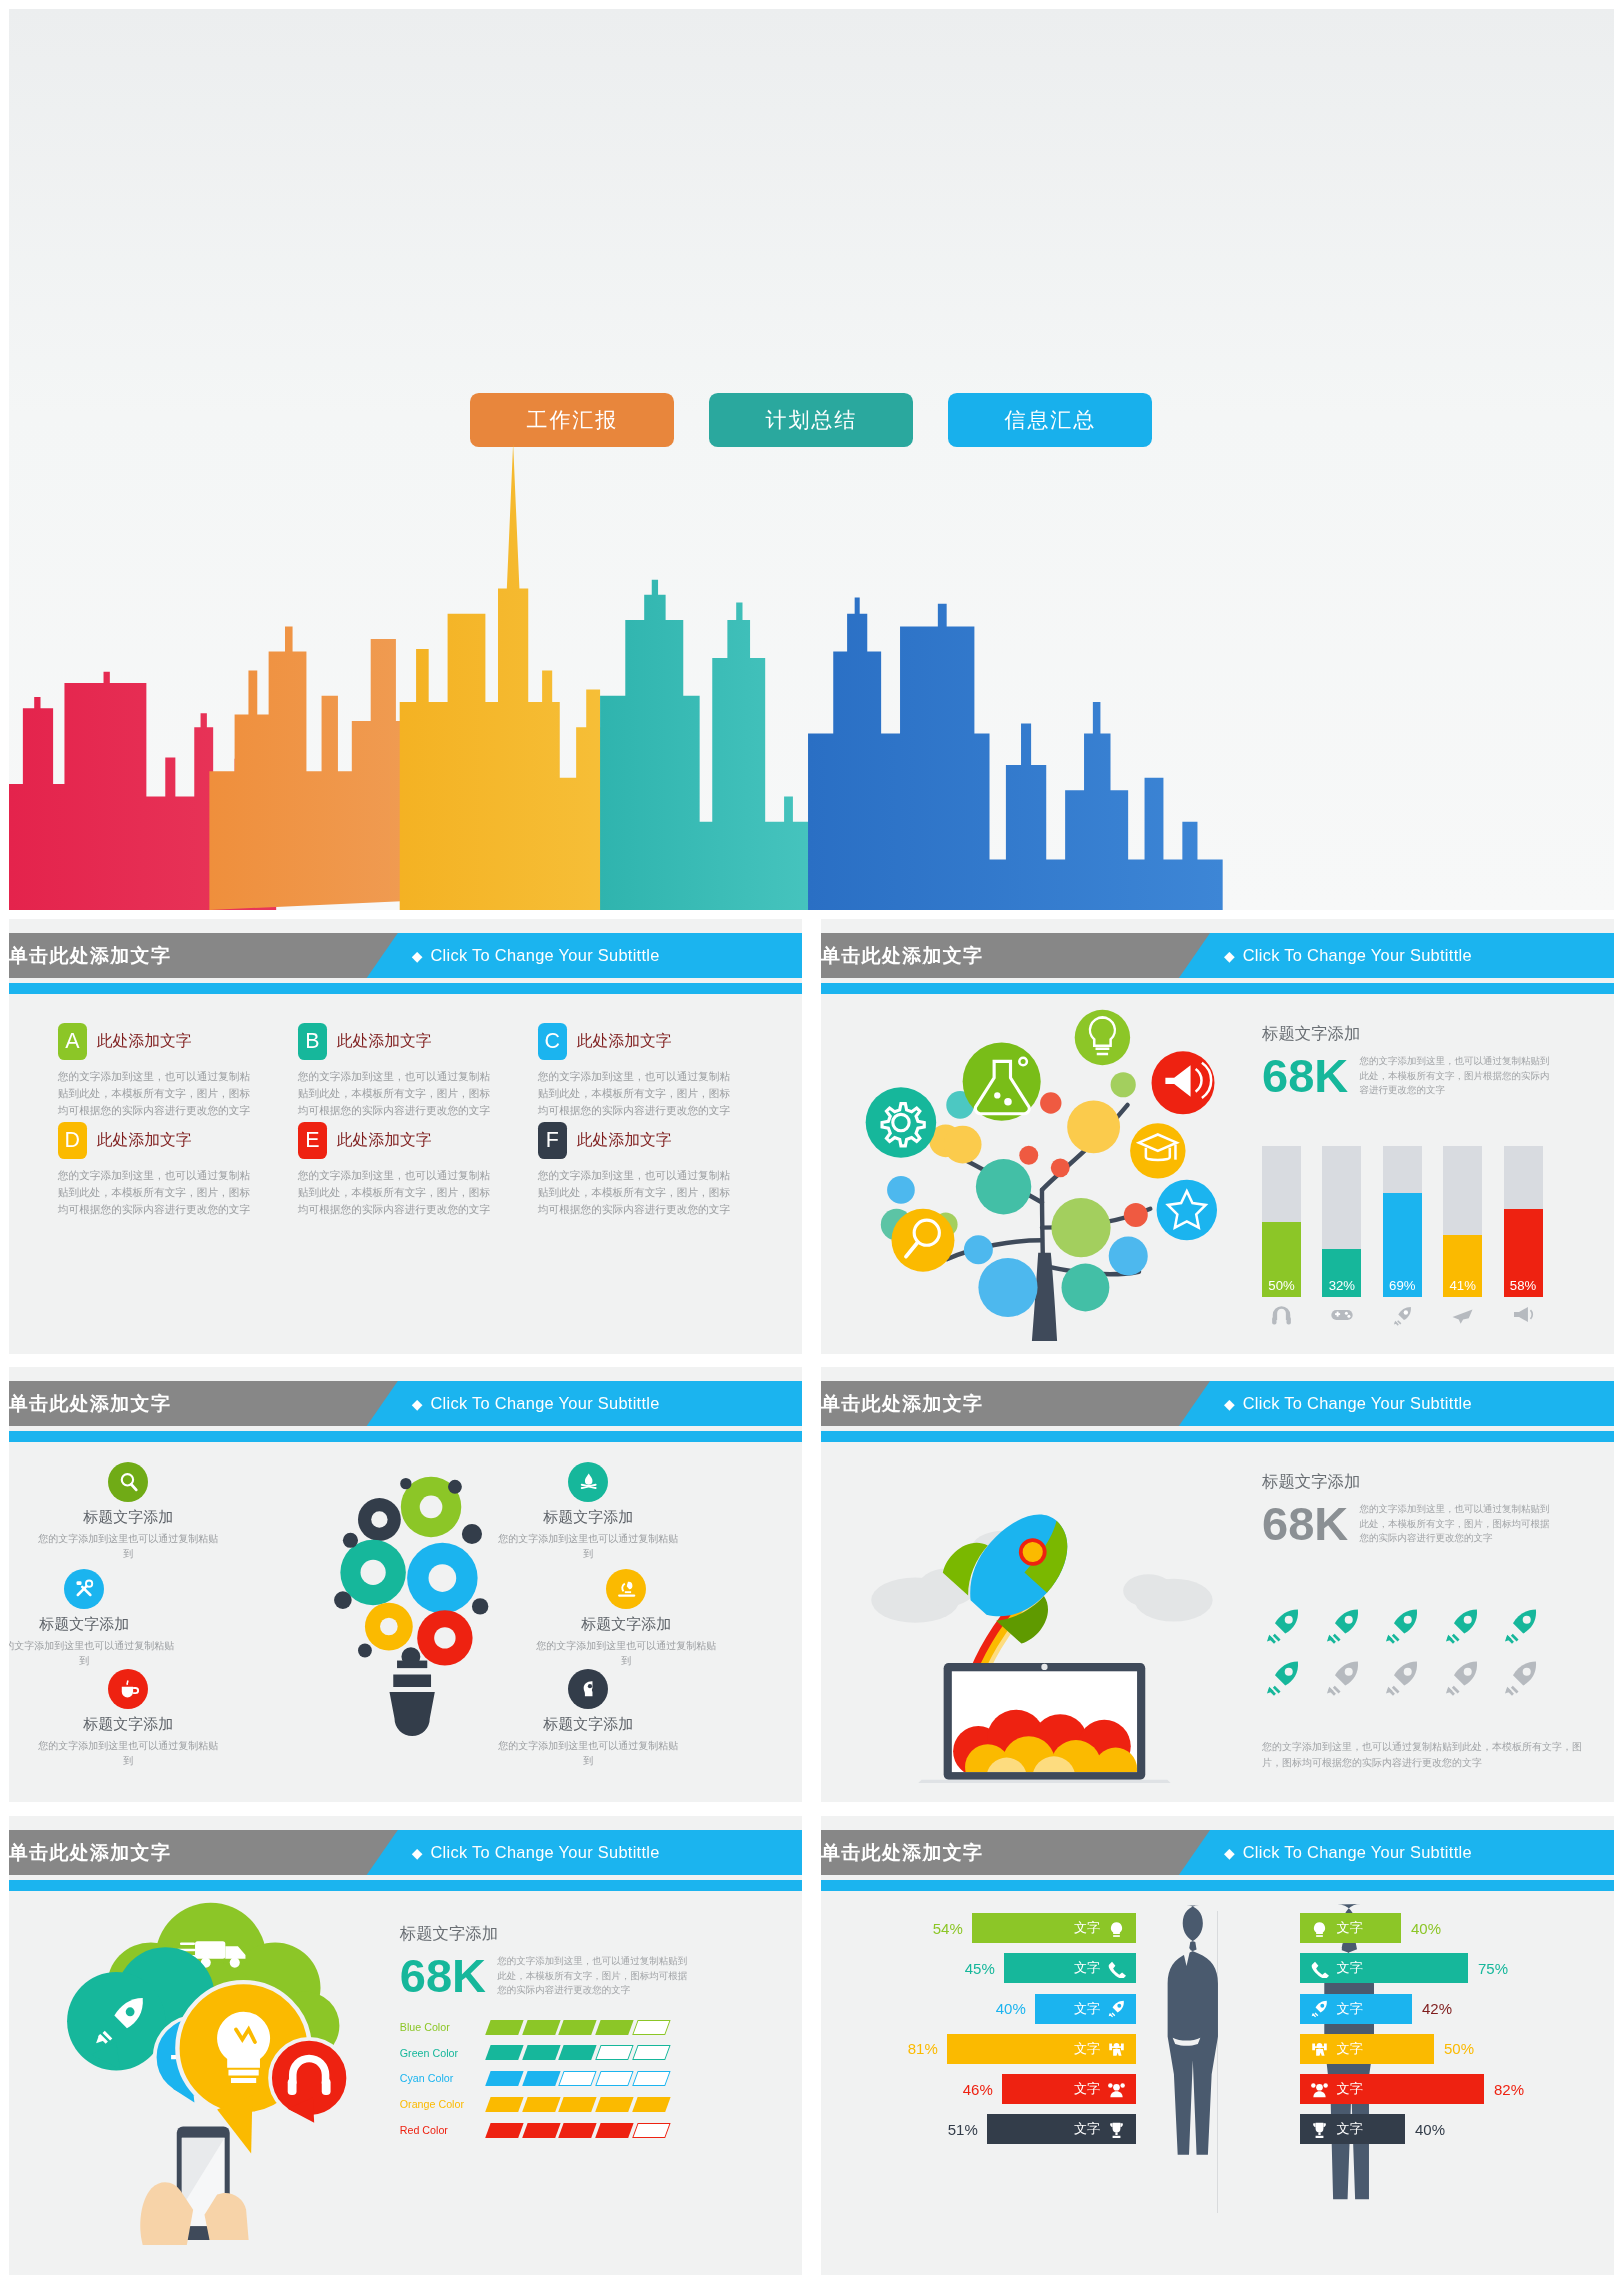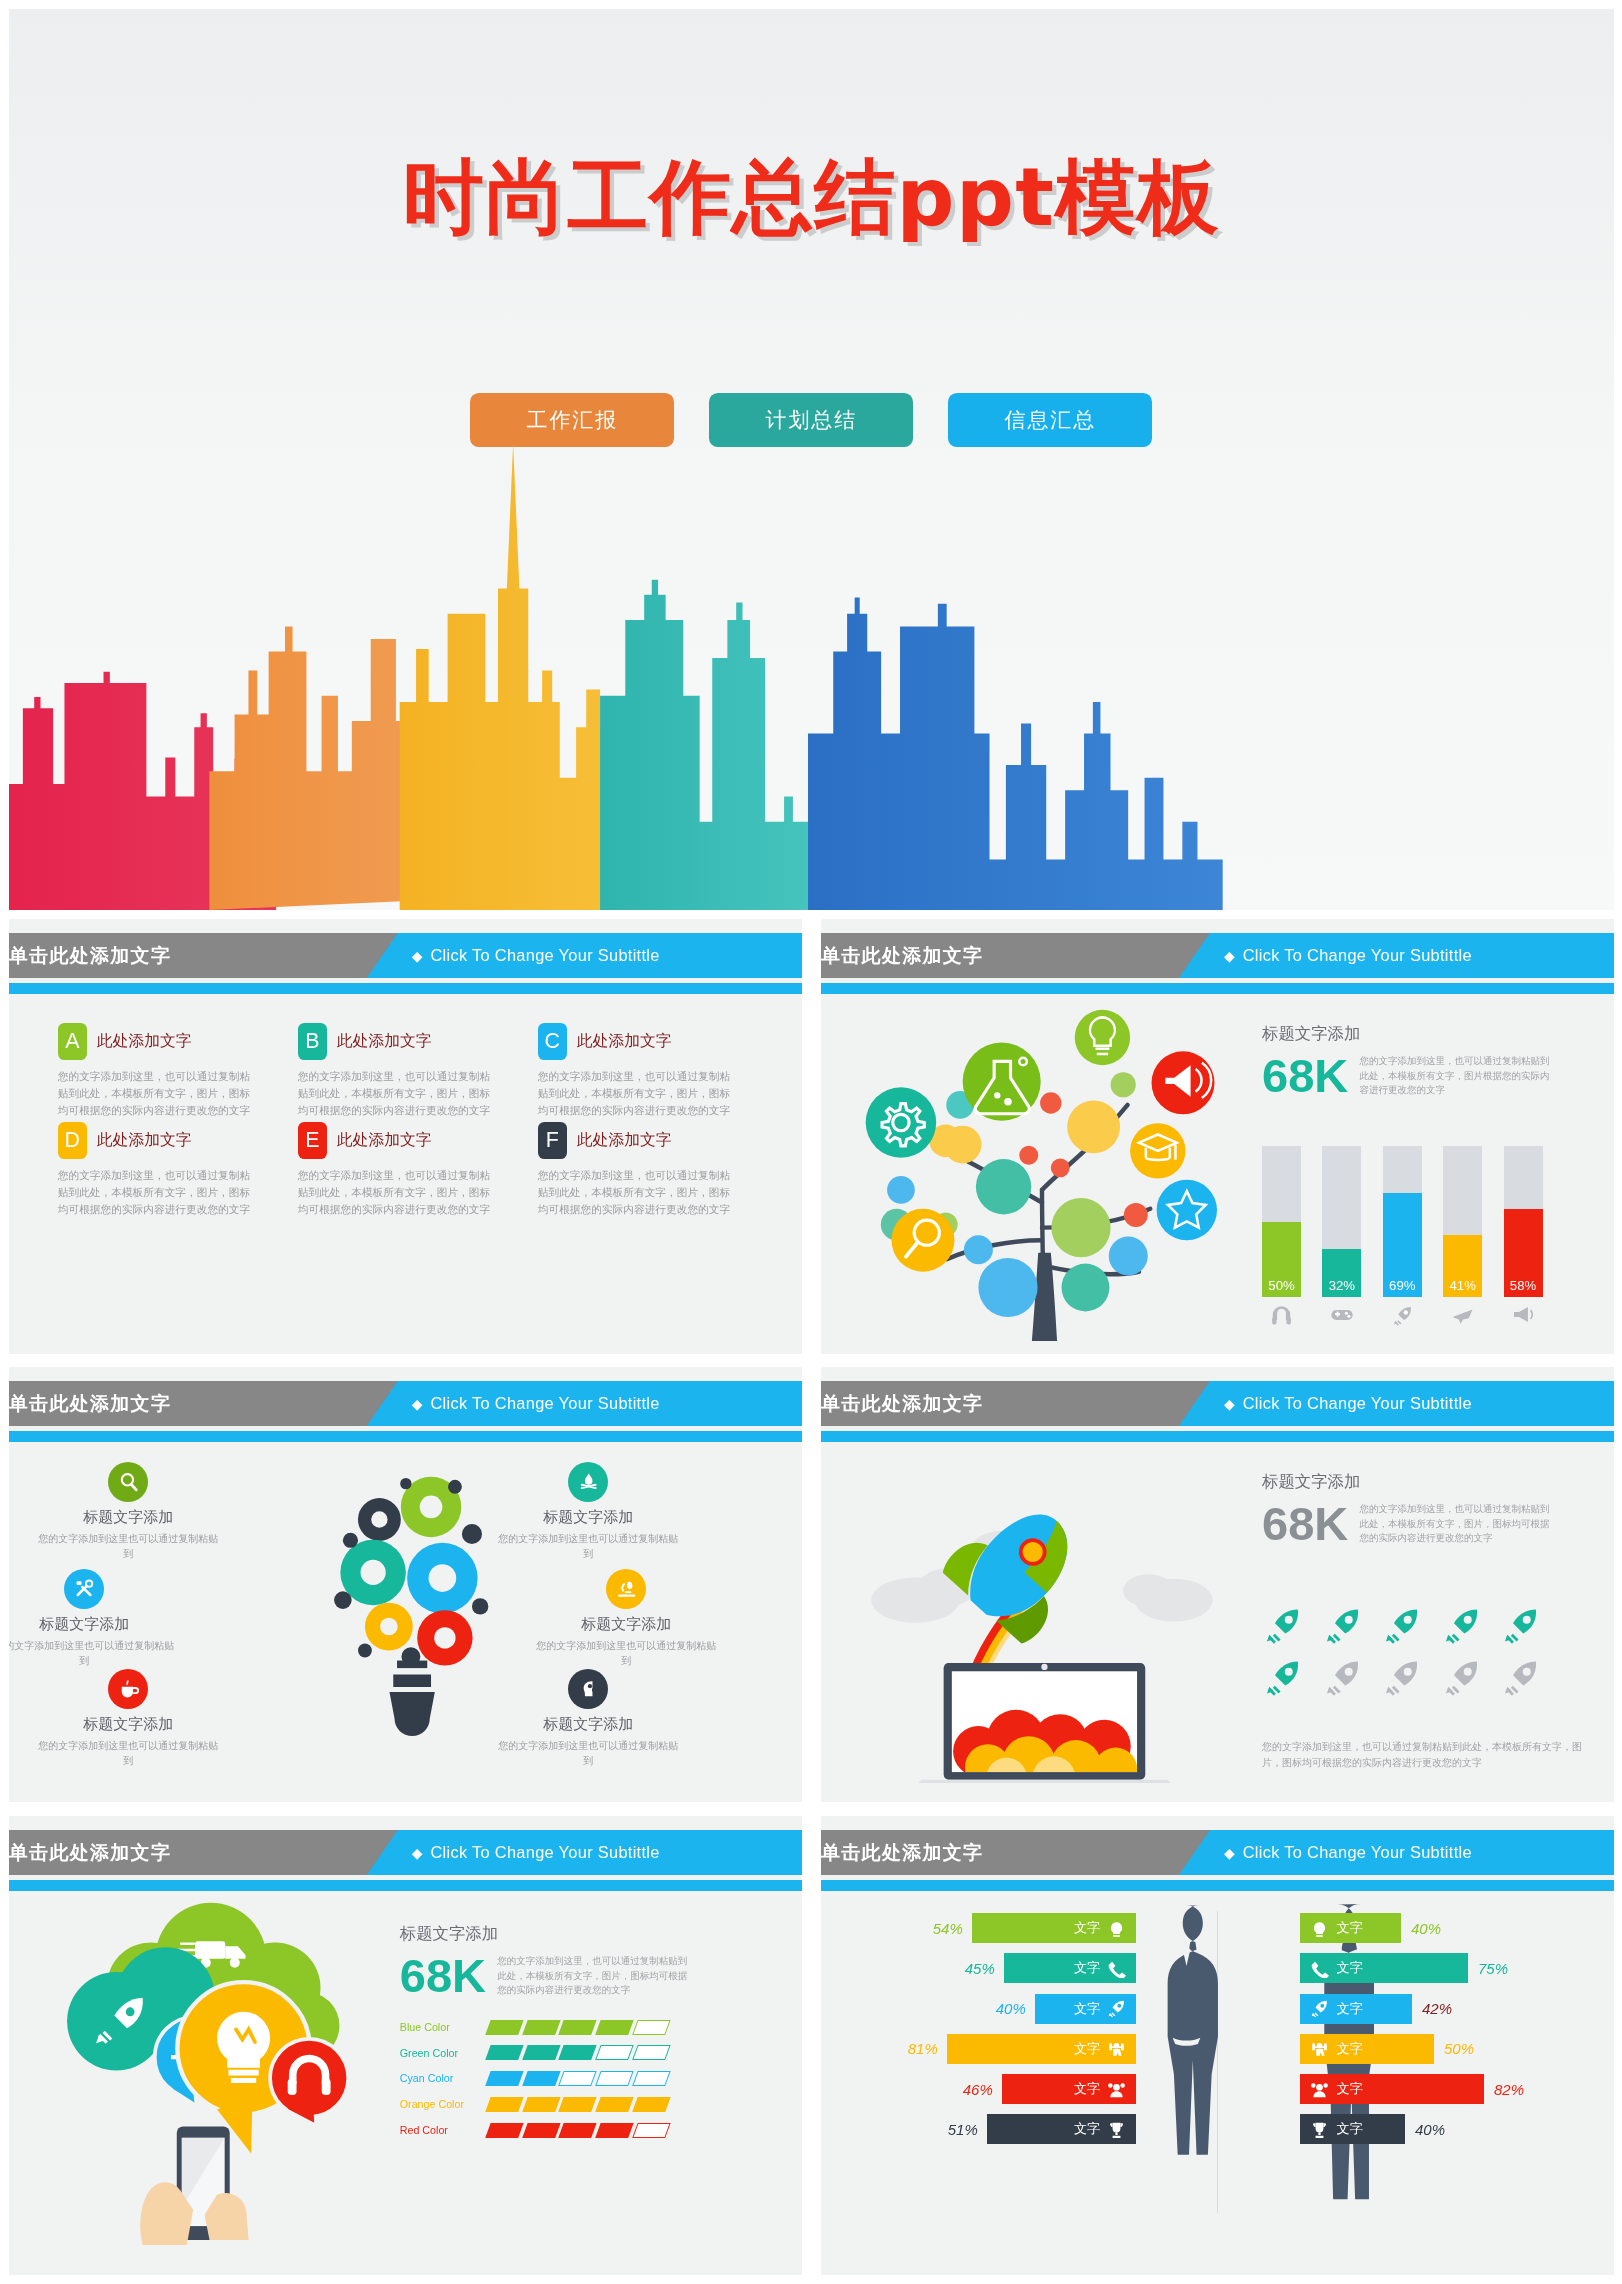--- a/index.html
+++ b/index.html
@@ -119,34 +119,33 @@
   .cbar-row{ display:flex; align-items:center; margin-bottom:11.3px; }
   .cbar-lbl{ width:88px; font-size:10.7px; }
   .cbar-seg{ display:flex; gap:3.8px; }
   .seg{ width:33px; height:14.5px; transform:skewX(-20deg); }
 
   
   .pb-left{ position:absolute; left:12.6px; top:95px; width:302px; }
   .pb-right{ position:absolute; left:479px; top:95px; width:296px; }
   .pbrow{ display:flex; align-items:center; height:34px; margin-bottom:6.3px; }
   .pbrow.l{ justify-content:flex-end; }
-  .pbpct{ font-size:15px;font-style:italic; }
+  .pbpct{ font-size:15px; }
   .pbbar{ height:30px; display:flex; align-items:center; }
   .pbbar .lab{ color:#fff; font-size:13.2px; }
   .sil{ position:absolute; top:82px; }
   .divider{ position:absolute; left:396px; top:95px; width:0.6px; height:302px;
             background:#d9dbdd; }
 </style>
 </head>
 <body>
 
 <div class="page">
 
   <div class="cover">
-    <div class="cover-title">时尚工作总结ppt模板</div>
     <div class="cover-tags">
       <div class="tag t1">工作汇报</div>
       <div class="tag t2">计划总结</div>
       <div class="tag t3">信息汇总</div>
     </div>
 
     <svg class="skyline" viewBox="0 0 2547 760" preserveAspectRatio="none">
       <defs>
         <linearGradient id="gR" x1="0" y1="0" x2="1" y2="0">
           <stop offset="0" stop-color="#e4234c"></stop>

